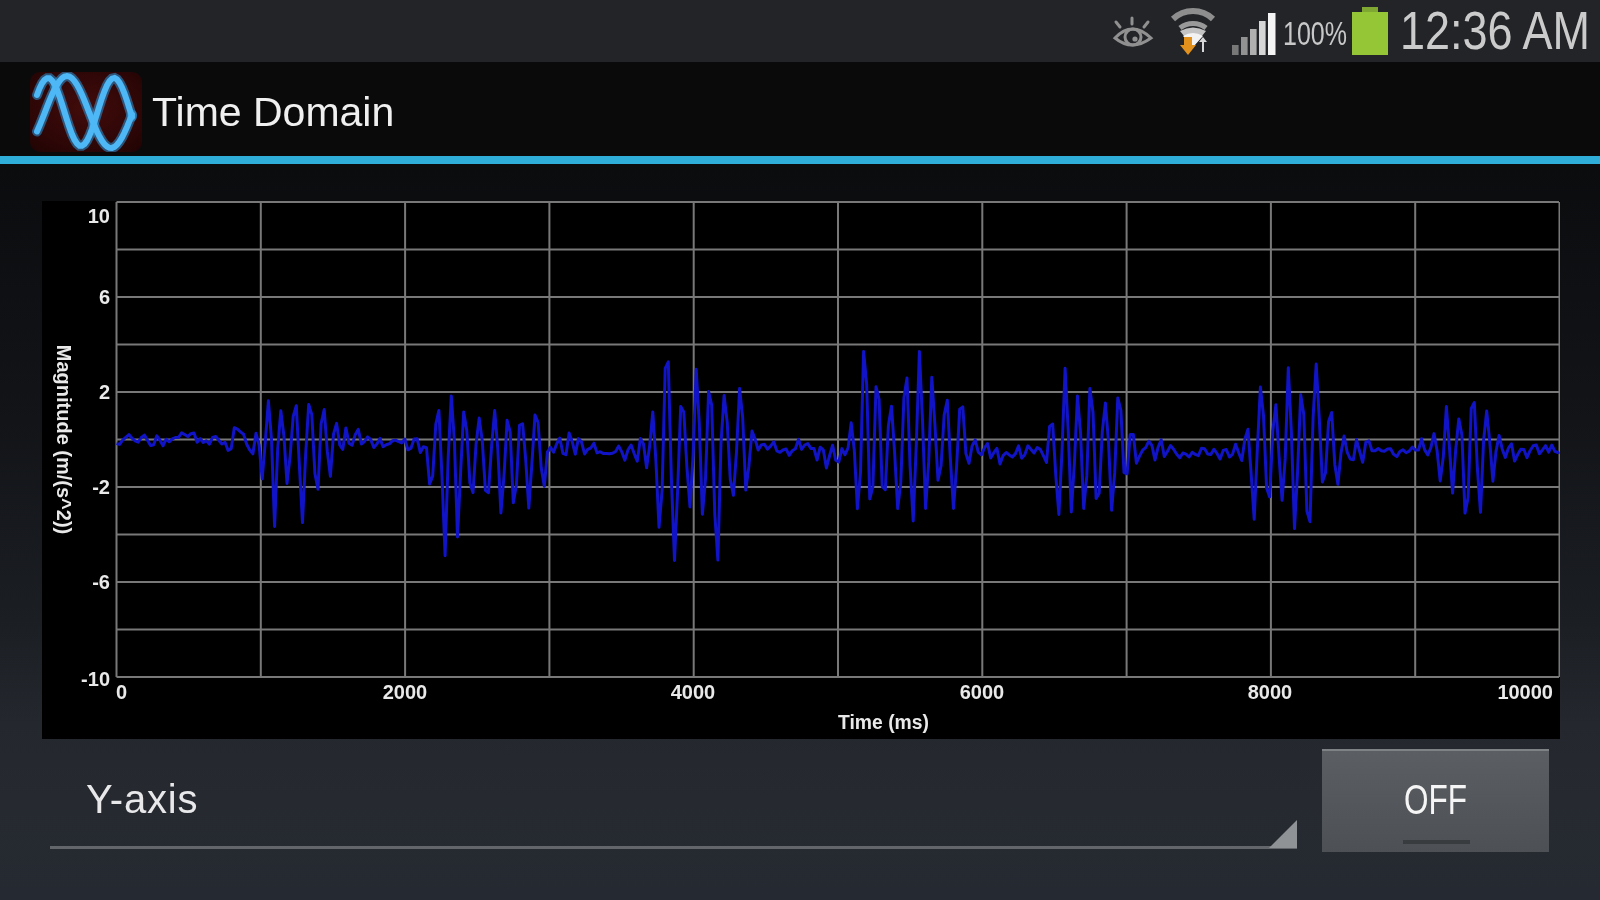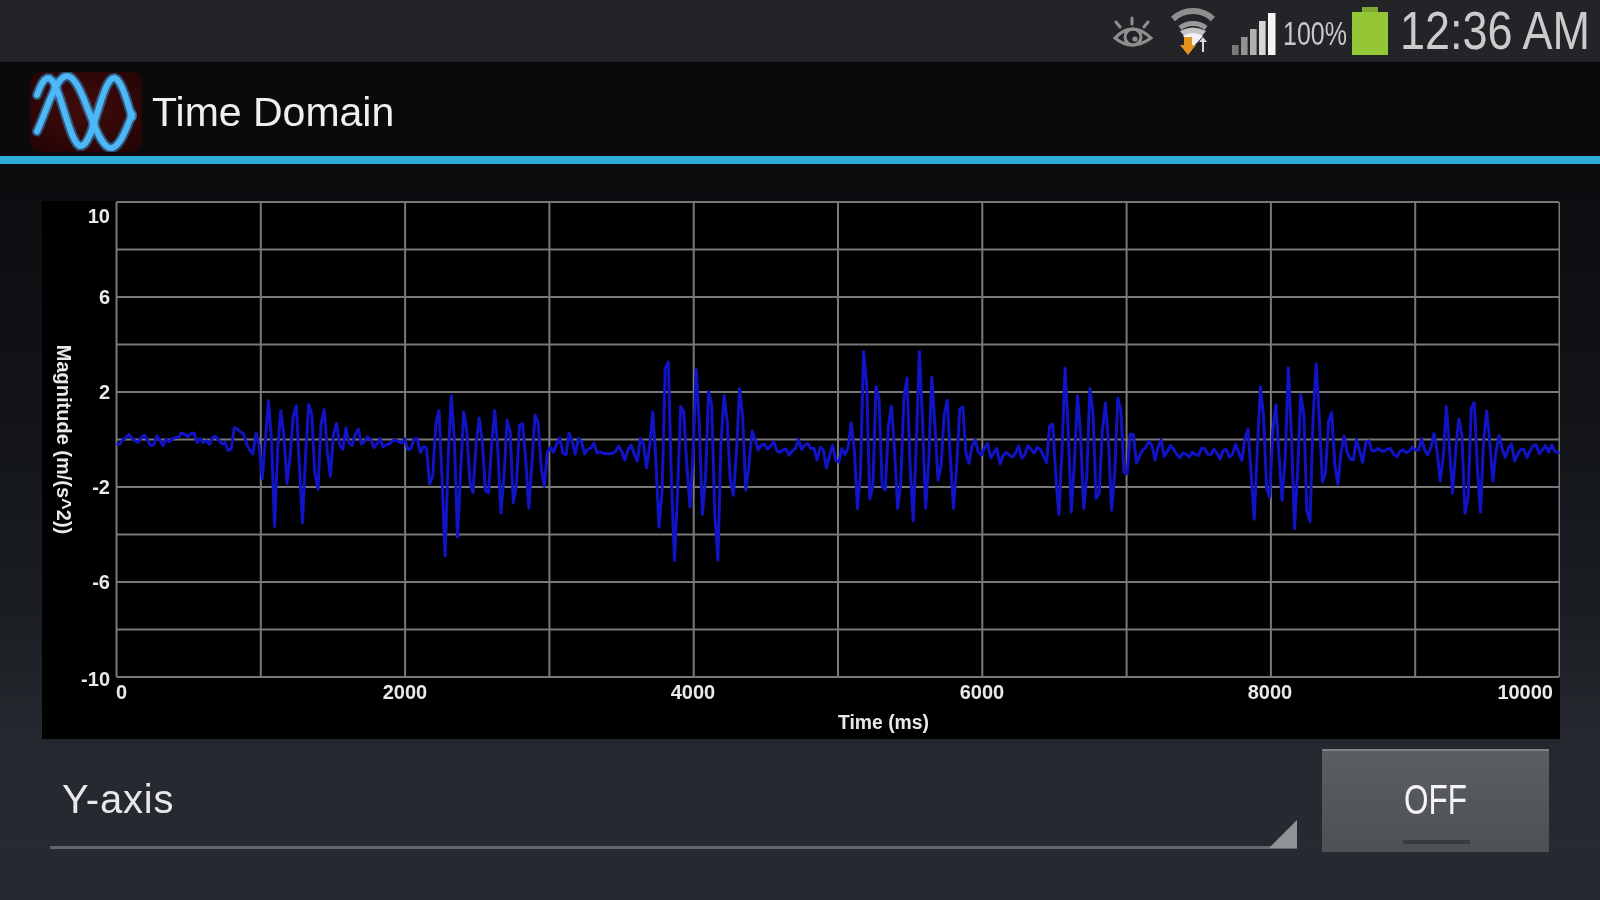--- a/index.html
+++ b/index.html
@@ -111,21 +111,21 @@
     <text x="363" y="498" text-anchor="middle">2000</text>
     <text x="651" y="498" text-anchor="middle">4000</text>
     <text x="940" y="498" text-anchor="middle">6000</text>
     <text x="1228" y="498" text-anchor="middle">8000</text>
     <text x="1511" y="498" text-anchor="end">10000</text>
     <text x="796" y="528" textLength="91" lengthAdjust="spacingAndGlyphs">Time (ms)</text>
     <text x="15" y="238.5" transform="rotate(90 15 238.5)" text-anchor="middle">Magnitude (m/(s^2))</text>
   </g>
 </svg>
 
-<div class="abs" style="left:62px;top:777px;width:300px;height:44px;color:#e8e8ea;font-size:40px;letter-spacing:.8px;">Y-axis</div>
+<div class="abs" style="left:86px;top:777px;width:300px;height:44px;color:#e8e8ea;font-size:40px;letter-spacing:.8px;">Y-axis</div>
 <div class="abs" style="left:50px;top:846px;width:1247px;height:3px;background:#63666a;"></div>
 <svg class="abs" style="left:1268px;top:820px;" width="29" height="28">
     <path d="M29 0 L29 28 L1 28 Z" fill="#8f9396"></path>
   </svg>
 <div class="abs" style="left:1322px;top:749px;width:227px;height:103px;
   background:linear-gradient(#5b5f63,#53565a 55%,#4d5054);border-top:2px solid #7e8285;box-sizing:border-box;"></div>
 <svg class="abs" style="left:1322px;top:749px;" width="227" height="103" viewBox="0 0 227 103">
   <text x="82" y="65" font-size="43" fill="#f5f5f5" textLength="63" lengthAdjust="spacingAndGlyphs">OFF</text>
   <rect x="81" y="91" width="67" height="4" fill="#393c3e"></rect>
 </svg>

